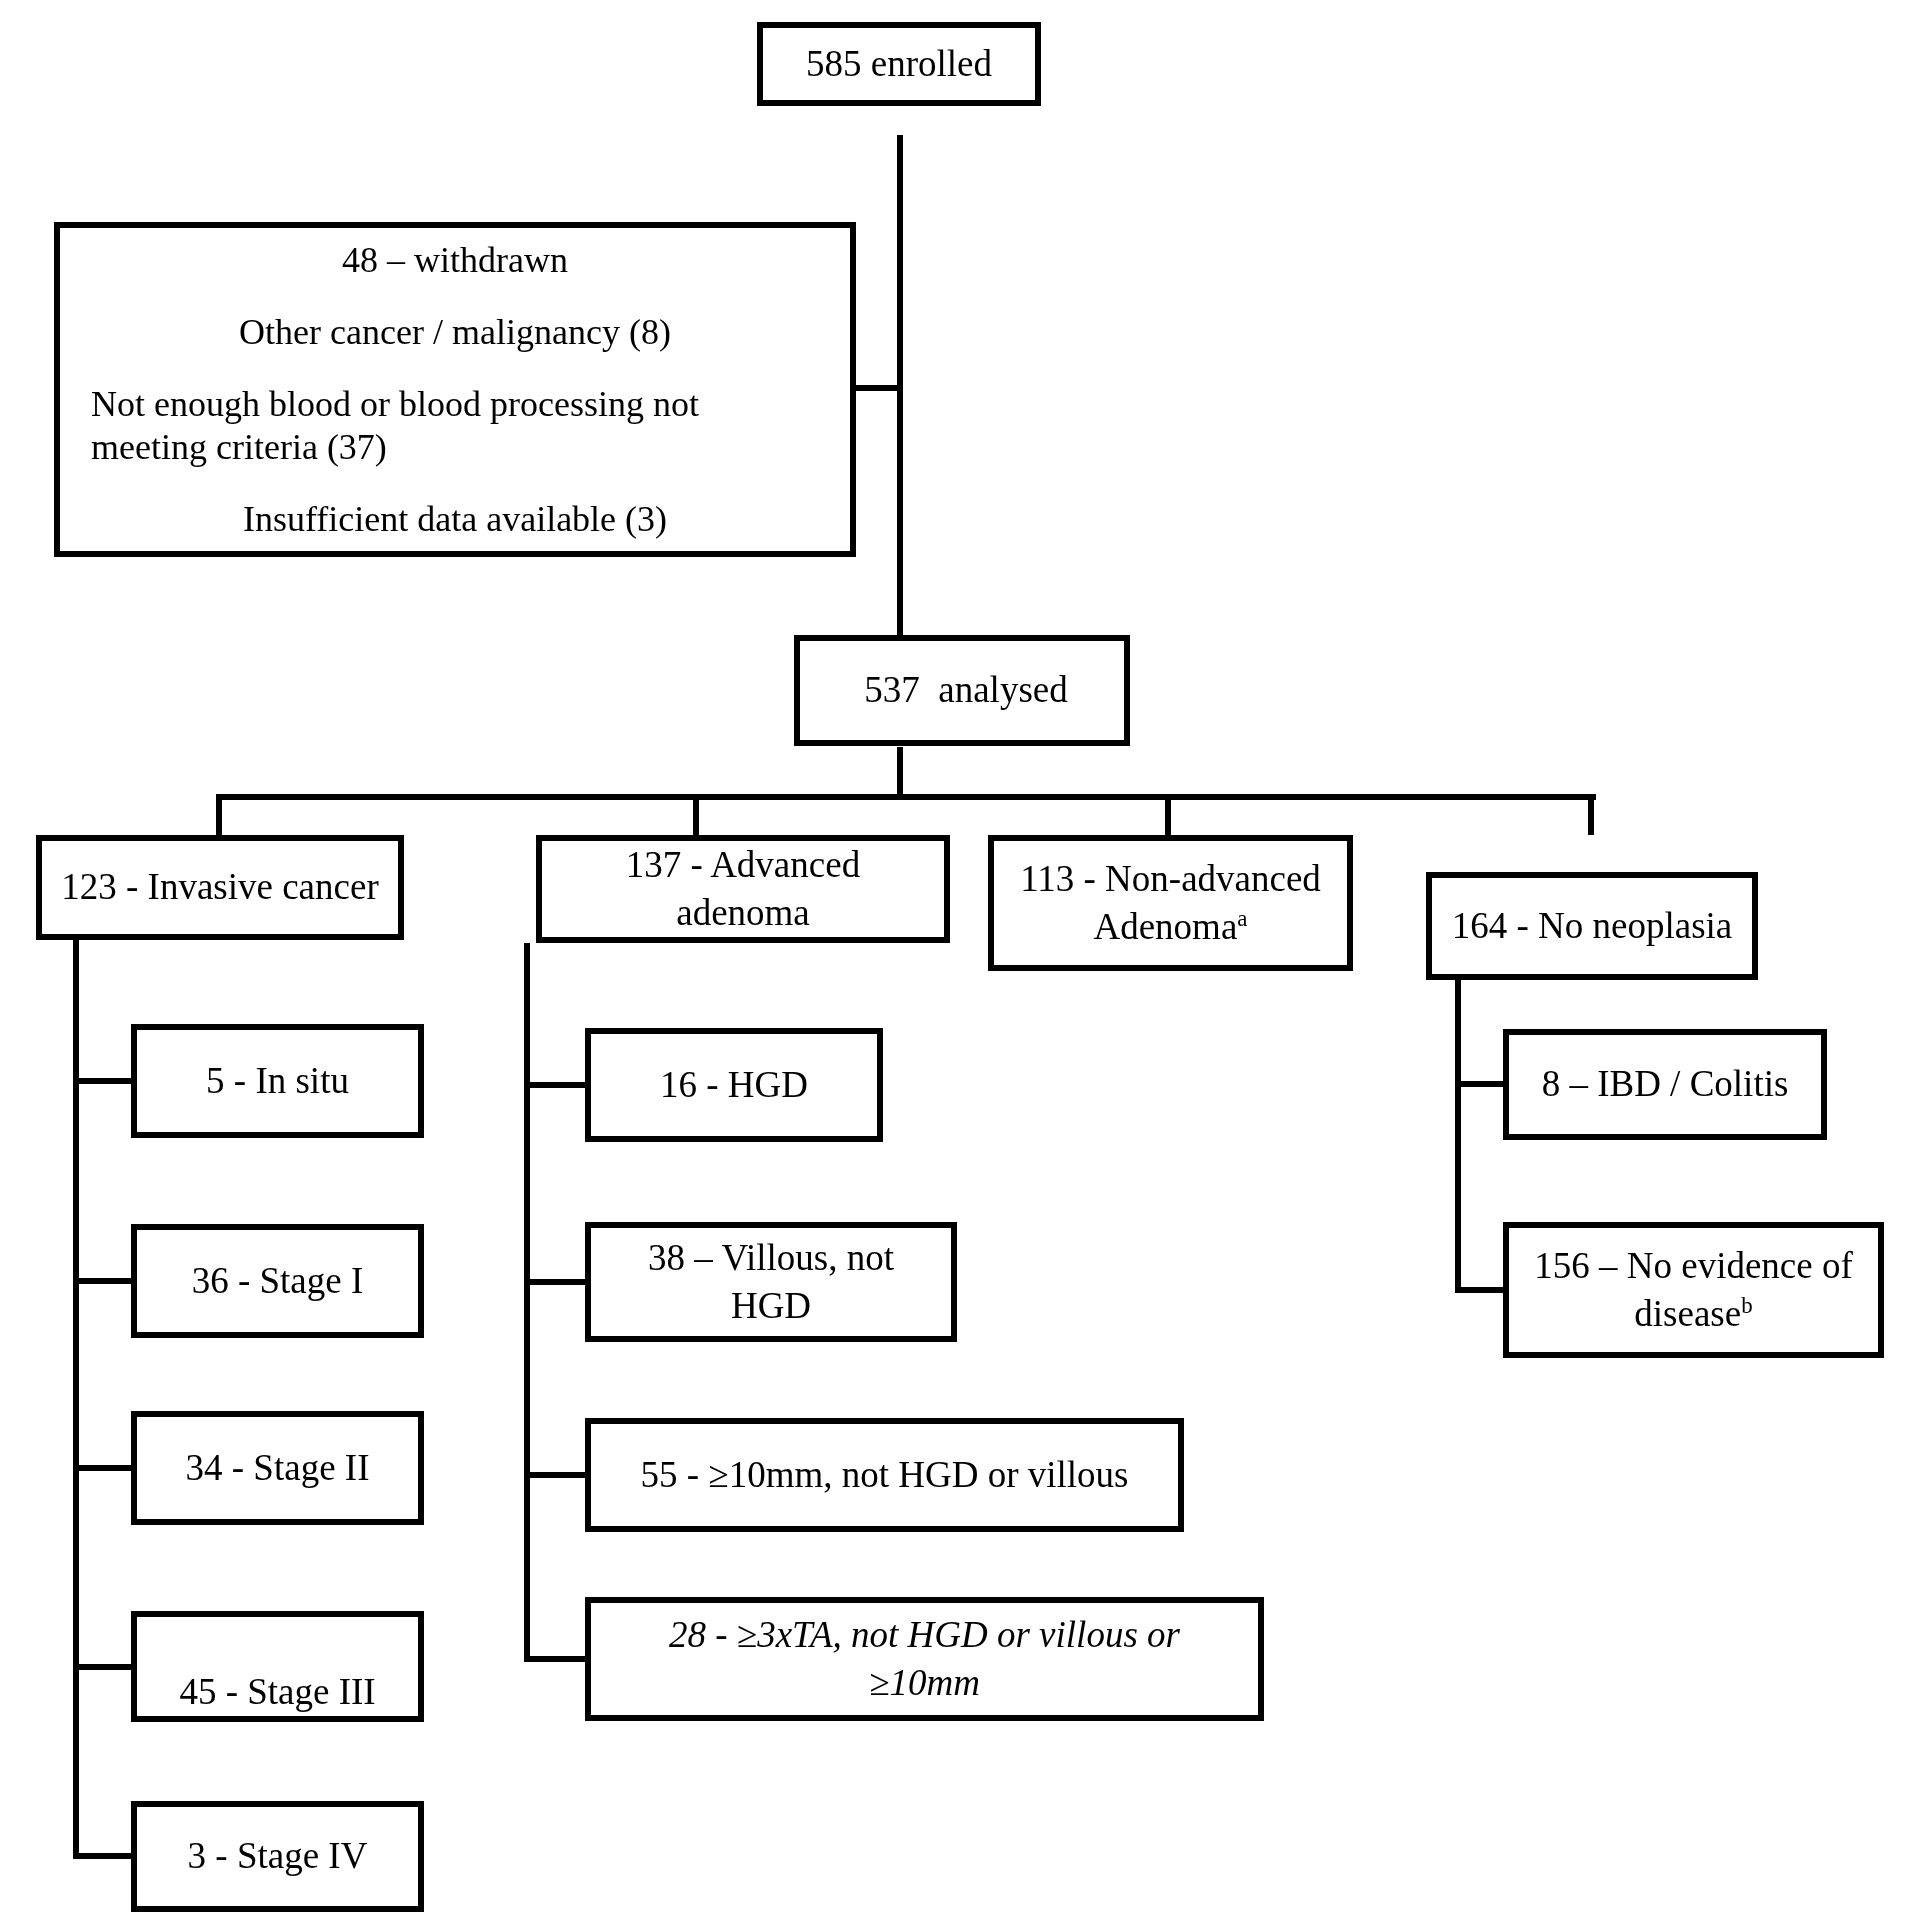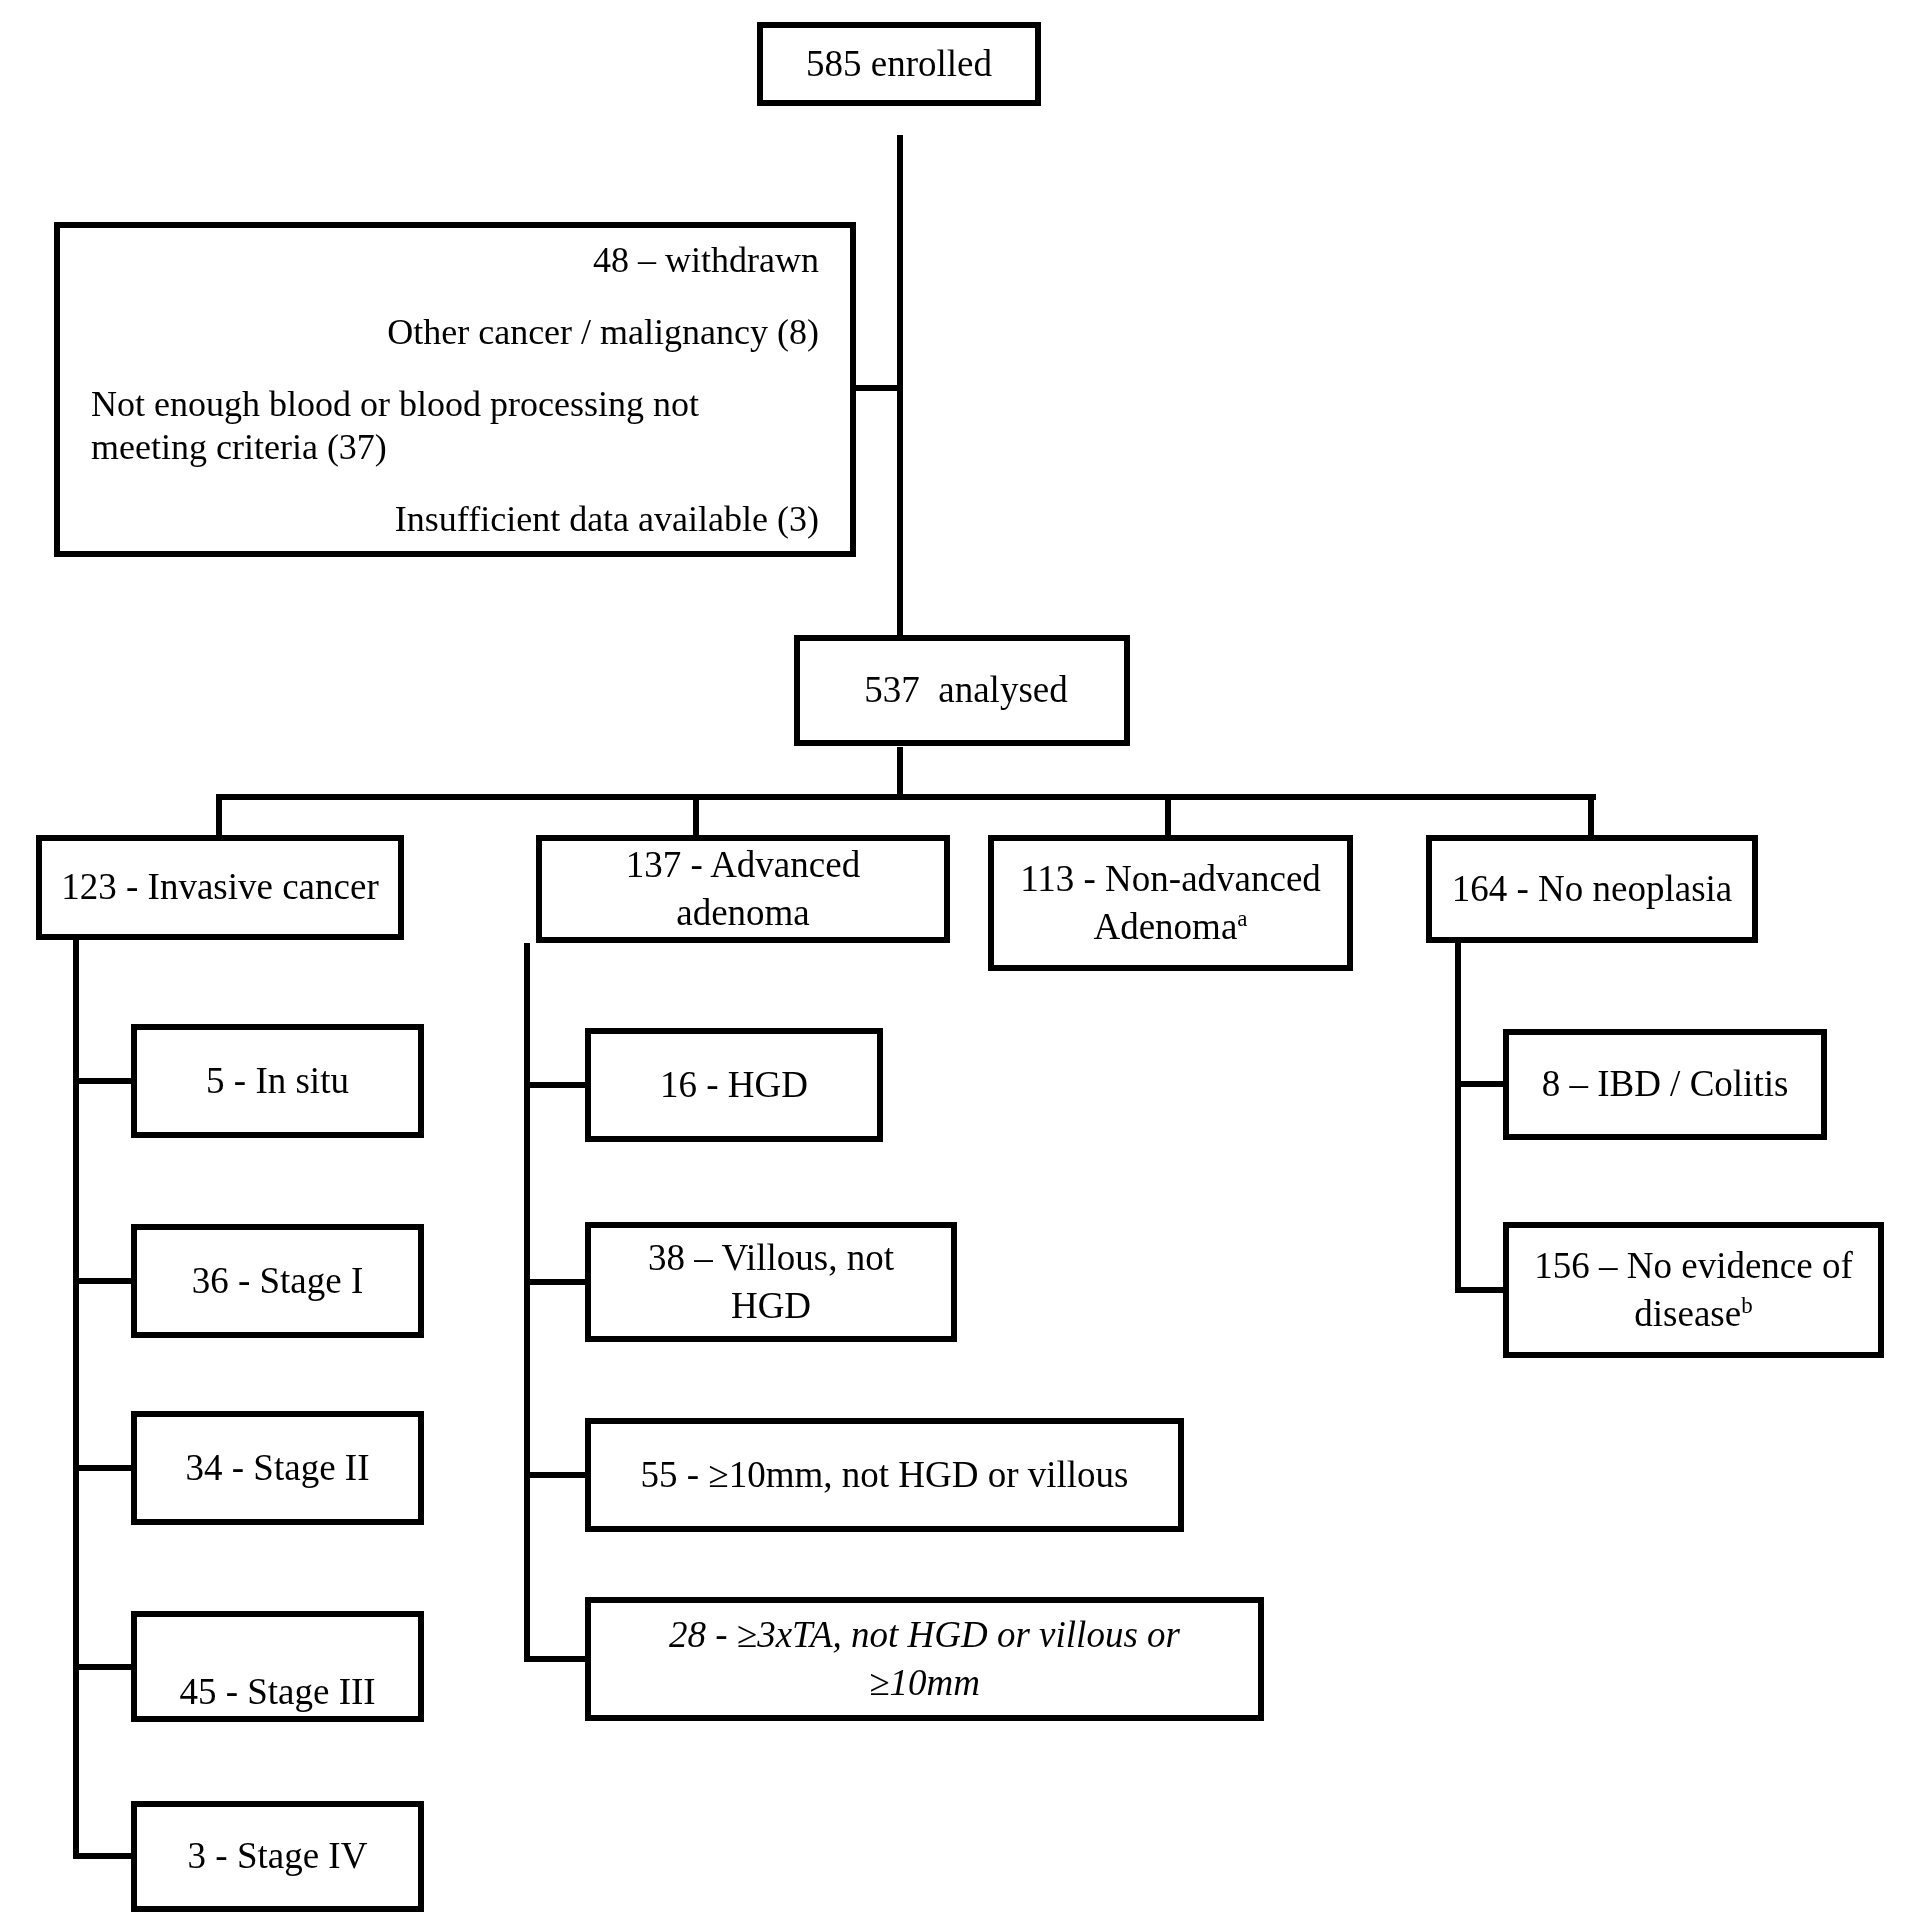--- a/index.html
+++ b/index.html
@@ -23,21 +23,21 @@
     display: flex;
     flex-direction: column;
     align-items: center;
     justify-content: center;
     text-align: center;
     font-size: 37px;
     line-height: 1.3;
   }
   .node .ln { display: block; }
   .node.left-align {
-    align-items: flex-end;
+    align-items: center;
     text-align: left;
     justify-content: center;
     padding: 17px 31px;
     font-size: 36px;
   }
   .node.left-align p {
     margin: 14.8px 0;
     line-height: 1.18;
   }
   .wire {
@@ -104,21 +104,21 @@
   <div class="node" style="left:492px; top:835px; width:414px; height:108px;margin-left:44px;">
     <span class="ln">137 - Advanced</span>
     <span class="ln">adenoma</span>
   </div>
 
   <div class="node" style="left:988px; top:835px; width:365px; height:136px;">
     <span class="ln">113 - Non-advanced</span>
     <span class="ln"><span>Adenoma</span><span class="sup">a</span></span>
   </div>
 
-  <div class="node" style="left:1426px; top:835px; width:332px; height:108px;">
+  <div class="node" style="left:1426px; top:872px; width:332px; height:108px;">
     <span class="ln">164 - No neoplasia</span>
   </div>
 
   <div class="node" style="left:131px; top:1024px; width:293px; height:114px;">
     <span class="ln">5 - In situ</span>
   </div>
 
   <div class="node" style="left:131px; top:1224px; width:293px; height:114px;">
     <span class="ln">36 - Stage I</span>
   </div>

